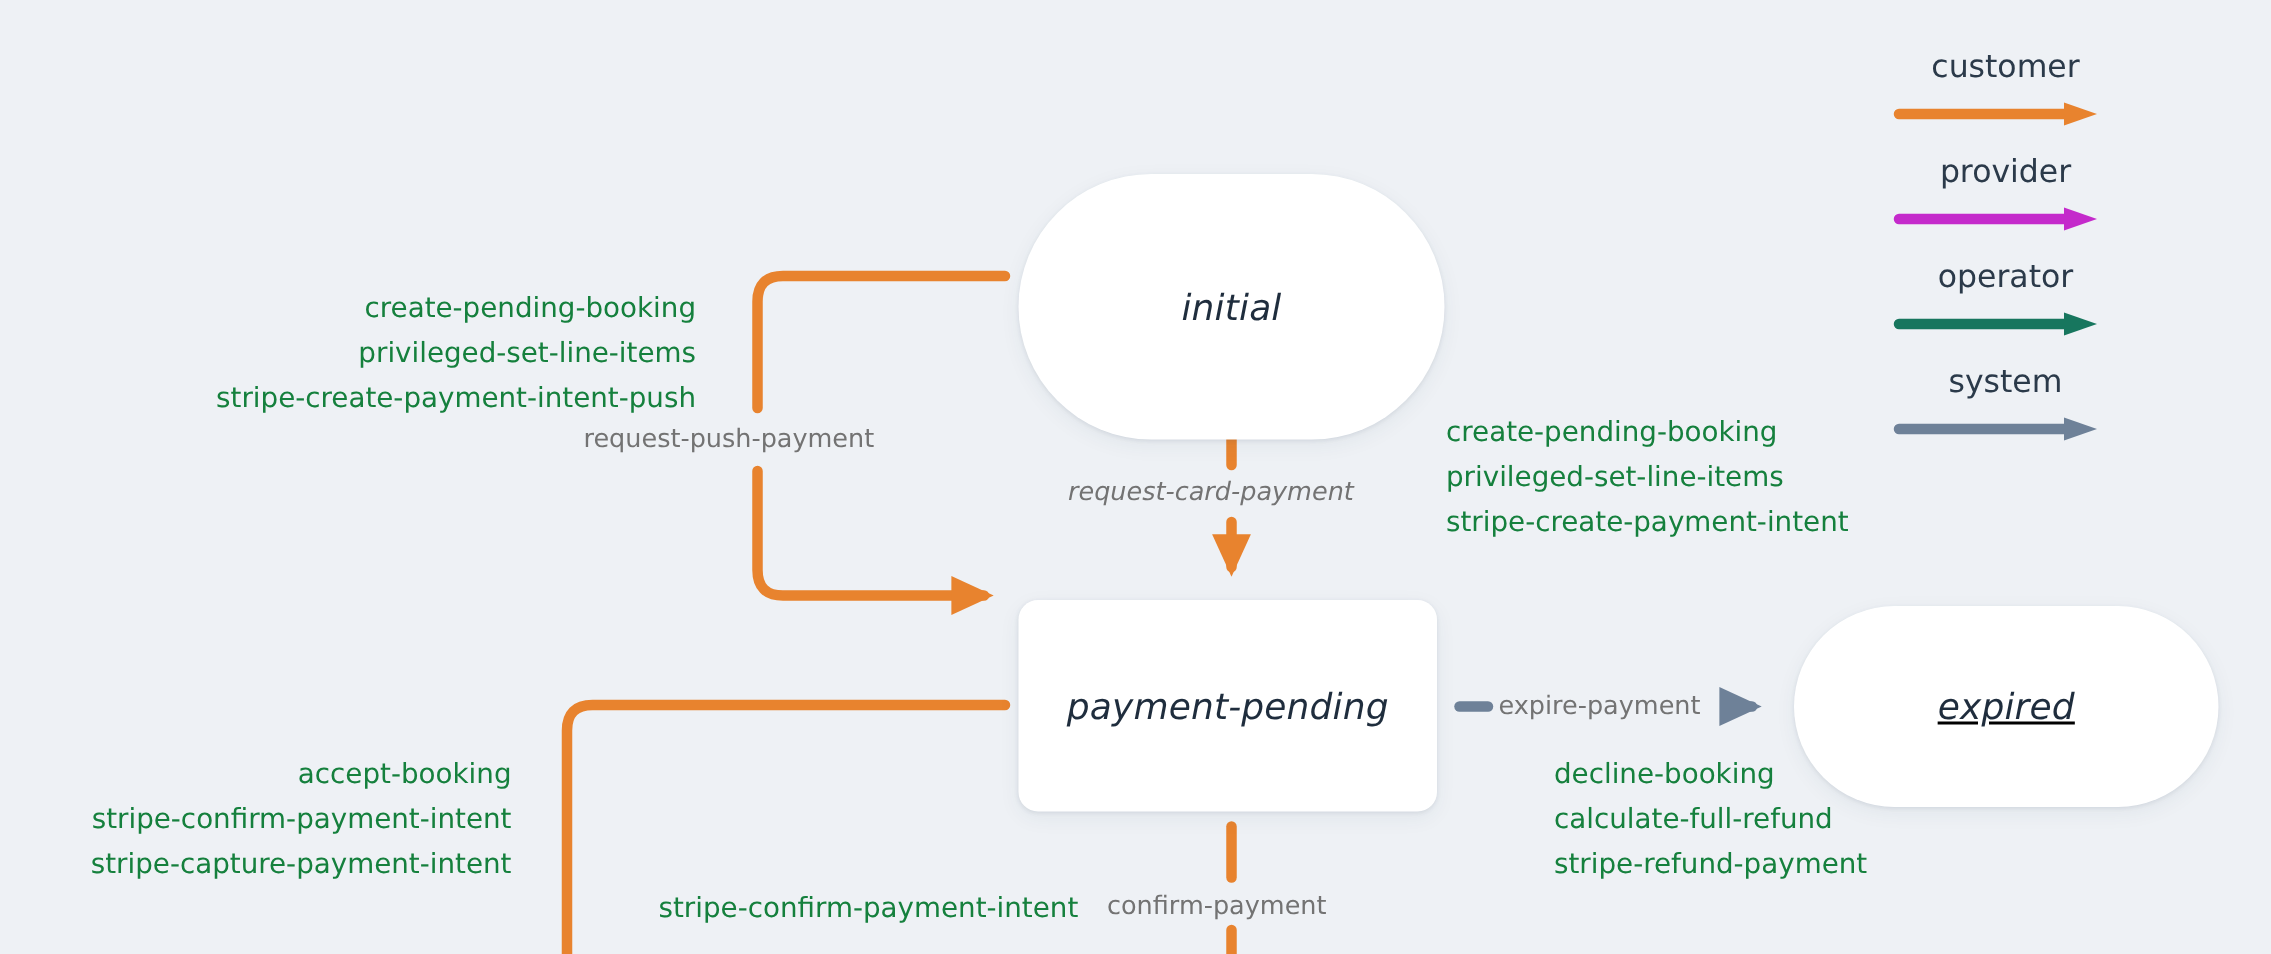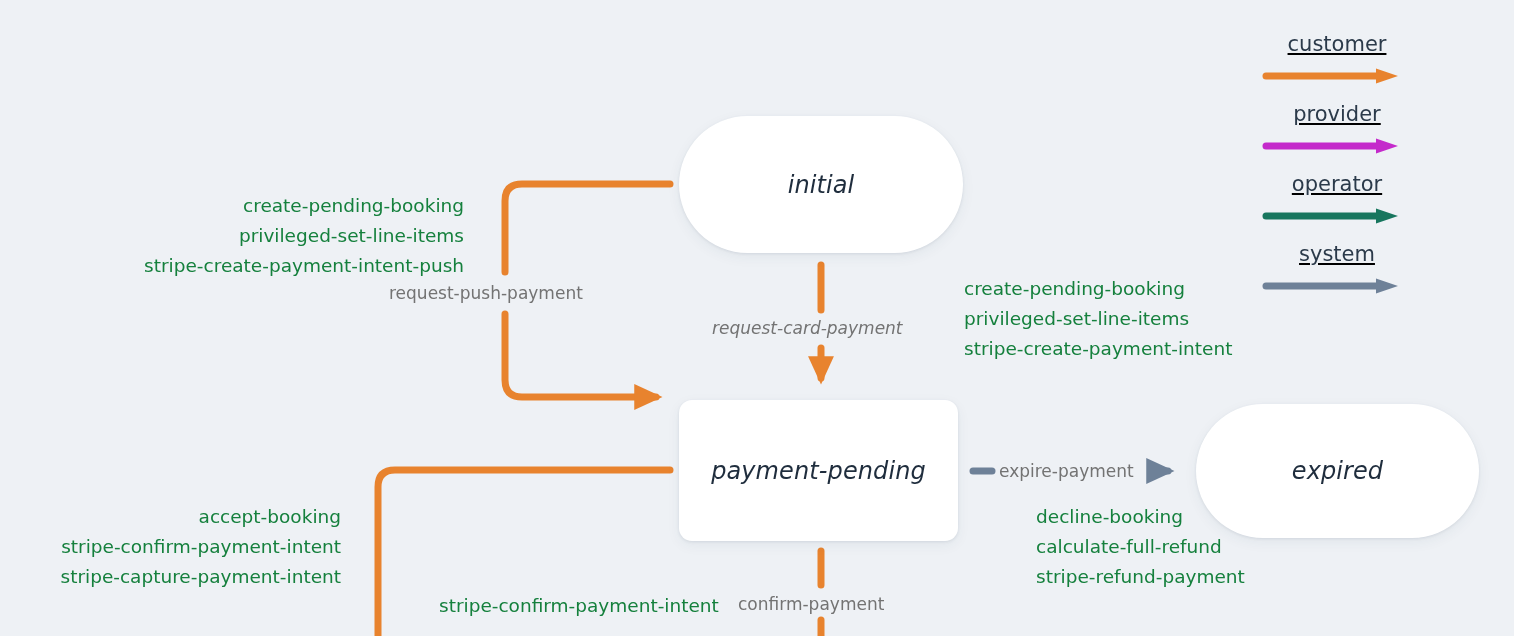--- a/index.html
+++ b/index.html
@@ -55,21 +55,21 @@
   }
   .actions.right { text-align: left; }
   .actions.rightalign { text-align: right; }
 
   #legend {
     position: absolute;
     left: 1262px;
     top: 34px;
     width: 150px;
   }
-  .legend-row { position: relative; height: 70px; text-decoration: underline; }
+  .legend-row { position: relative; height: 70px; }
   .legend-text {
     text-align: center;
     font-size: 21px;
     color: #2b3a4a;
     line-height: 1;
     white-space: nowrap;
   }
   .legend-arrow { margin-top: 11px; display: block; }
 </style>
 </head>
@@ -105,29 +105,29 @@
     <g>
       <path d="M 670 470 L 395 470 Q 378 470 378 487 L 378 640" fill="none" stroke="#e8832e" stroke-width="7" stroke-linecap="round"></path>
     </g>
 
     <g>
       <path d="M 821 551 L 821 585" fill="none" stroke="#e8832e" stroke-width="7" stroke-linecap="round"></path>
       <path d="M 821 620 L 821 640" fill="none" stroke="#e8832e" stroke-width="7" stroke-linecap="round"></path>
     </g>
   </svg>
 
-  <div class="node pill" style="left:679px; top:116px; width:284px; height:137px;">
+  <div class="node pill" style="left:679px; top:116px; width:284px; height:177px;">
     <span class="node-label">initial</span>
   </div>
 
   <div class="node rect" style="left:679px; top:400px; width:279px; height:141px;">
     <span class="node-label">payment-pending</span>
   </div>
 
-  <div class="node pill" style="left:1196px; top:404px; width:283px; height:134px;">
+  <div class="node pill" style="left:1196px; top:404px; width:283px; height:134px;text-decoration:underline;">
     <span class="node-label">expired</span>
   </div>
 
   <div class="edge-label" style="left:389px; top:283px;">request-push-payment</div>
 
   <div class="edge-label" style="left:712px; top:318px;font-style:italic;">request-card-payment</div>
 
   <div class="edge-label" style="left:999px; top:461px;">expire-payment</div>
 
   <div class="edge-label" style="left:738px; top:594px;">confirm-payment</div>

